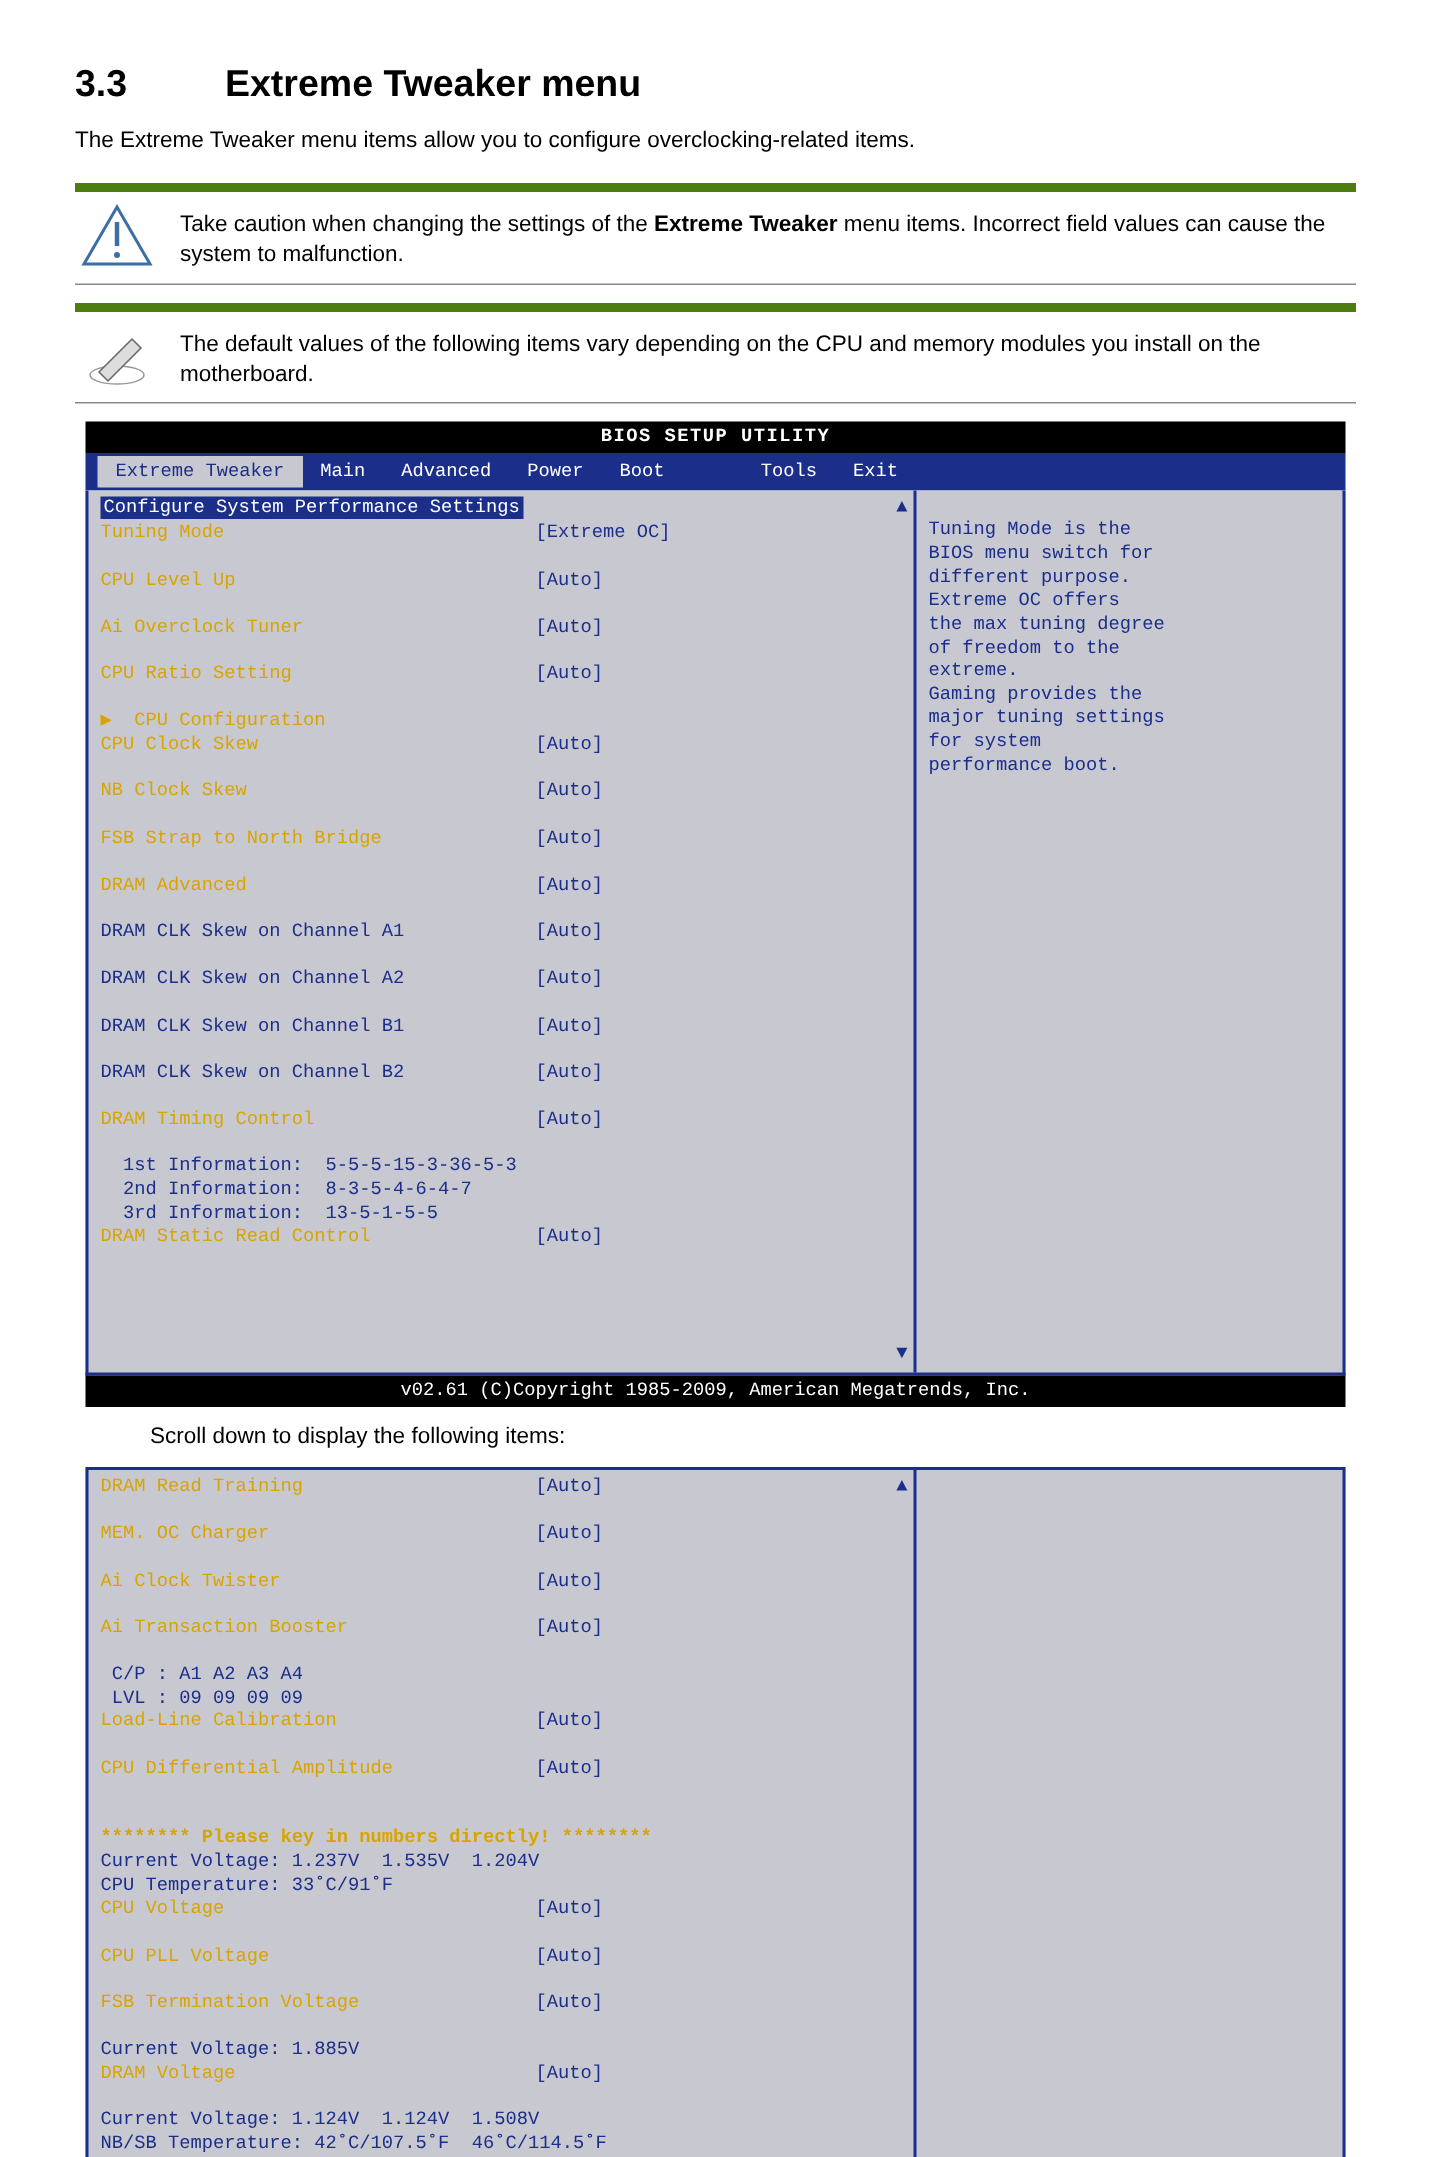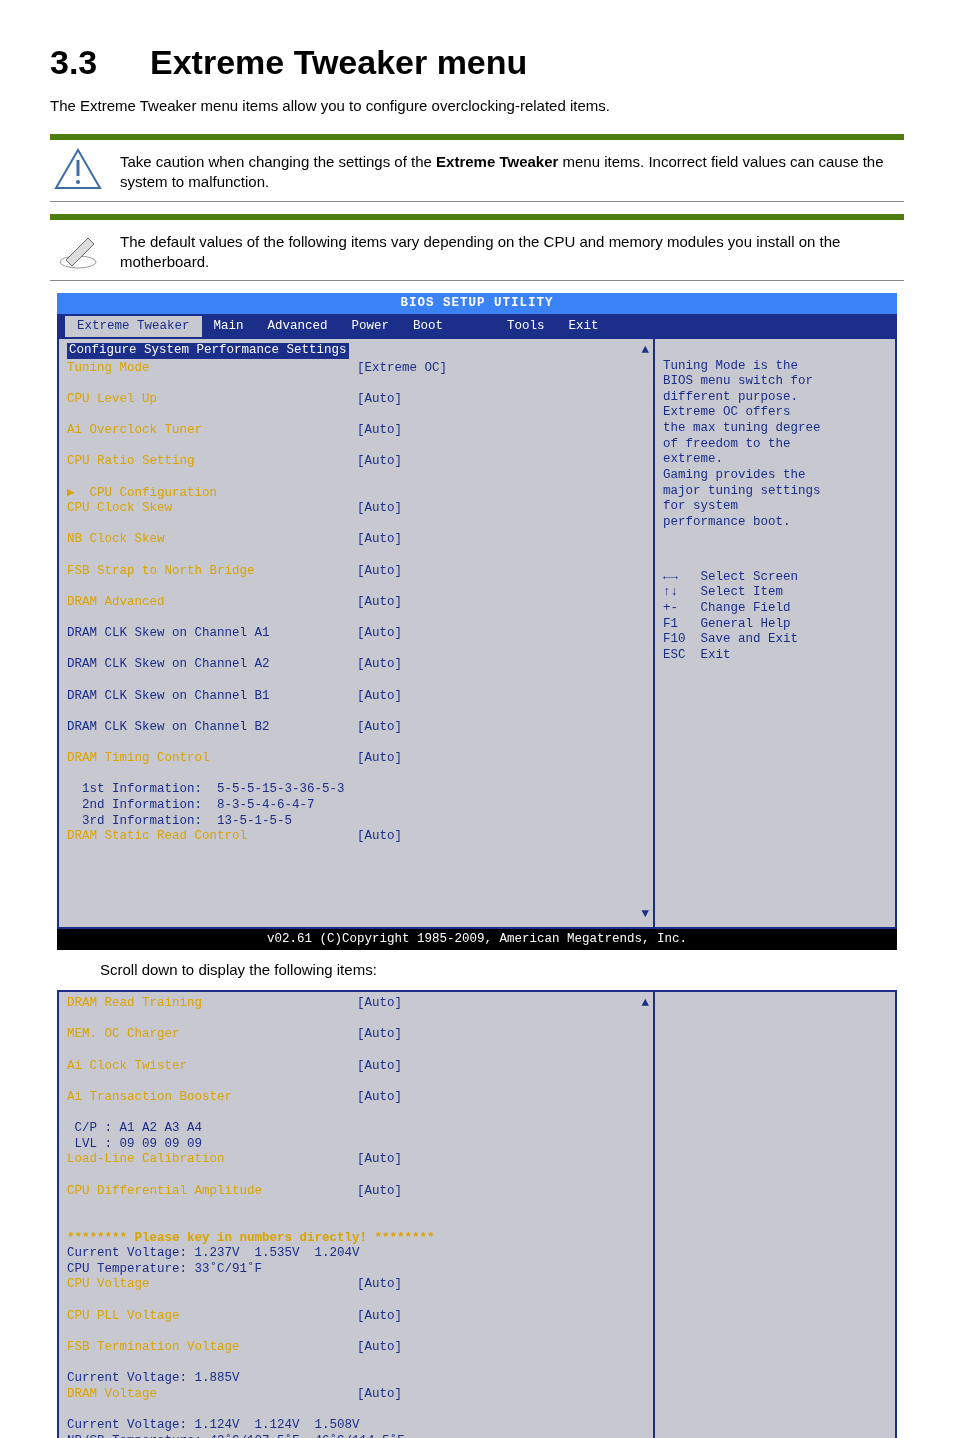--- a/index.html
+++ b/index.html
@@ -1,30 +1,30 @@
 <!DOCTYPE html>
 <html><head>
 <meta charset="utf-8">
 <style>
   *{box-sizing:border-box;margin:0;padding:0;}
   body{font-family:Arial,Helvetica,sans-serif;background:#fff;color:#000;width:954px;margin:0 auto;padding:40px 50px;font-size:15px;line-height:1.35;}
-  h1{font-size:34px;font-weight:bold;margin-bottom:10px;}
+  h1{font-size:25px;font-weight:bold;margin-bottom:10px;}
   h1 .secn{display:inline-block;width:100px;}
   p.intro{margin-bottom:18px;}
   .notebox{display:flex;align-items:flex-start;gap:14px;border-top:6px solid #4d7c0f;border-bottom:1px solid #888;padding:8px 0;margin-bottom:12px;}
   .notebox .icon{width:56px;flex:0 0 56px;display:flex;justify-content:center;align-items:center;}
   .notebox .txt{flex:1;padding-top:4px;}
   .bios{width:840px;margin:10px auto 6px;font-family:"Courier New",monospace;font-size:12.5px;}
-  .bios-top{background:#3b82f6;color:#fff;padding:2px 0;text-align:center;font-weight:bold;letter-spacing:1px;}
+  .bios-top{background:#000000;color:#fff;padding:2px 0;text-align:center;font-weight:bold;letter-spacing:1px;}
   .bios-tabs{background:#1a2e8a;color:#fff;display:flex;padding:2px 8px;}
   .bios-tabs span{padding:2px 12px;}
   .bios-tabs .active{background:#c8c8d0;color:#1a2e8a;}
   .bios-body{display:flex;background:#c8c8d0;border:2px solid #1a2e8a;border-top:none;}
   .bios-left{flex:1;color:#1a2e8a;padding:4px 8px;border-right:2px solid #1a2e8a;position:relative;white-space:pre;line-height:1.25;}
-  .bios-right{width:240px;color:#1a2e8a;padding:4px 8px;white-space:pre;line-height:1.25;}
+  .bios-right{width:284px;color:#1a2e8a;padding:4px 8px;white-space:pre;line-height:1.25;}
   .bios-left .hdr{background:#1a2e8a;color:#fff;display:inline-block;padding:0 2px;margin-bottom:2px;}
   .triangles-up{position:absolute;right:4px;top:4px;color:#1a2e8a;}
   .triangles-dn{position:absolute;right:4px;bottom:4px;color:#1a2e8a;}
   .row{display:flex;}
   .lab{display:inline-block;width:290px;}
   .val{display:inline-block;}
   .yl{color:#d9a400;}
   .copyright{background:#000000;color:#fff;text-align:center;padding:2px 0;}
   .scroll2 .bios-left{}
   .scroll2 .bios-right{display:flex;flex-direction:column;justify-content:flex-end;}
@@ -98,26 +98,20 @@
 different purpose.
 Extreme OC offers
 the max tuning degree
 of freedom to the
 extreme.
 Gaming provides the
 major tuning settings
 for system
 performance boot.</div>
 <div style="height:8px"></div>
-<div style="white-space:pre;">←→   Select Screen
-↑↓   Select Item
-+-   Change Field
-F1   General Help
-F10  Save and Exit
-ESC  Exit</div>
     </div>
   </div>
   <div class="copyright">v02.61 (C)Copyright 1985-2009, American Megatrends, Inc.</div>
 </div>
 
 <p class="subhead">Scroll down to display the following items:</p>
 
 <div class="bios scroll2">
   <div class="bios-body" style="border-top:2px solid #1a2e8a;">
     <div class="bios-left" id="panel2-left"><span class="row"><span class="lab yl" style="">DRAM Read Training</span><span class="val">[Auto]</span></span>

